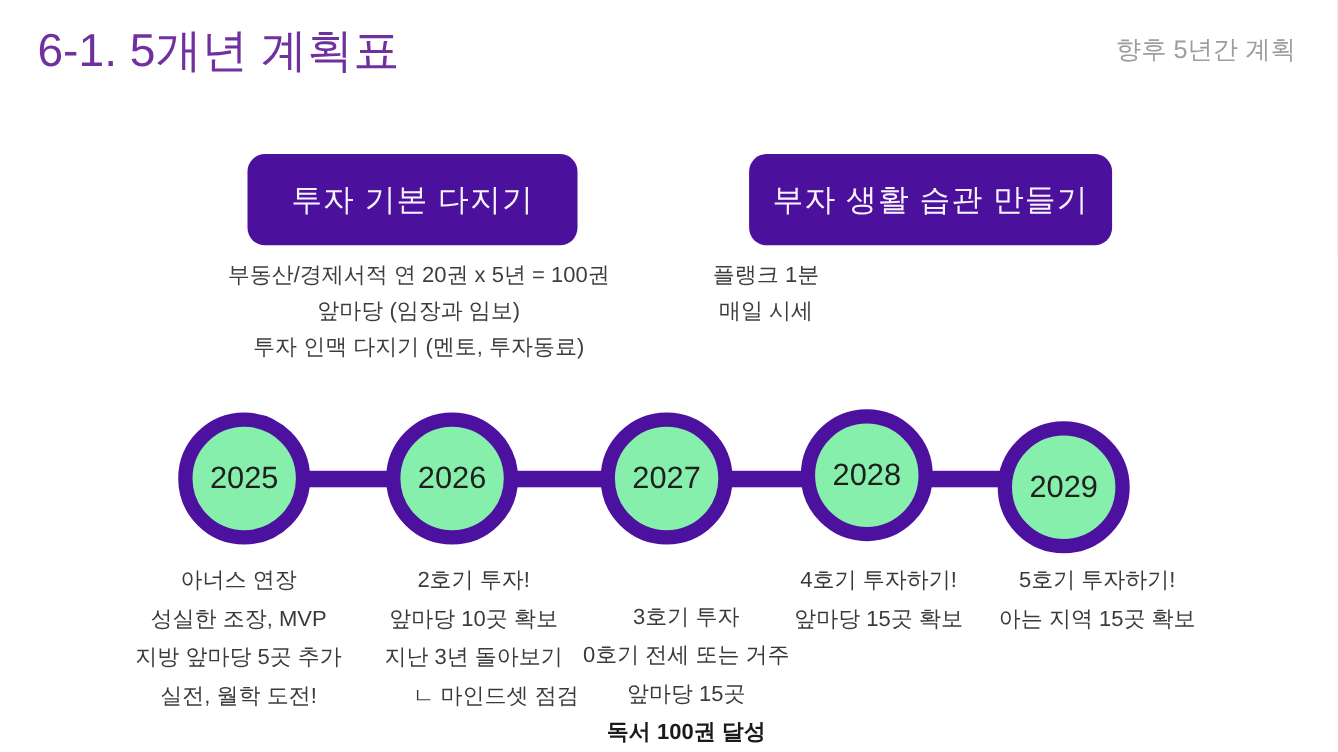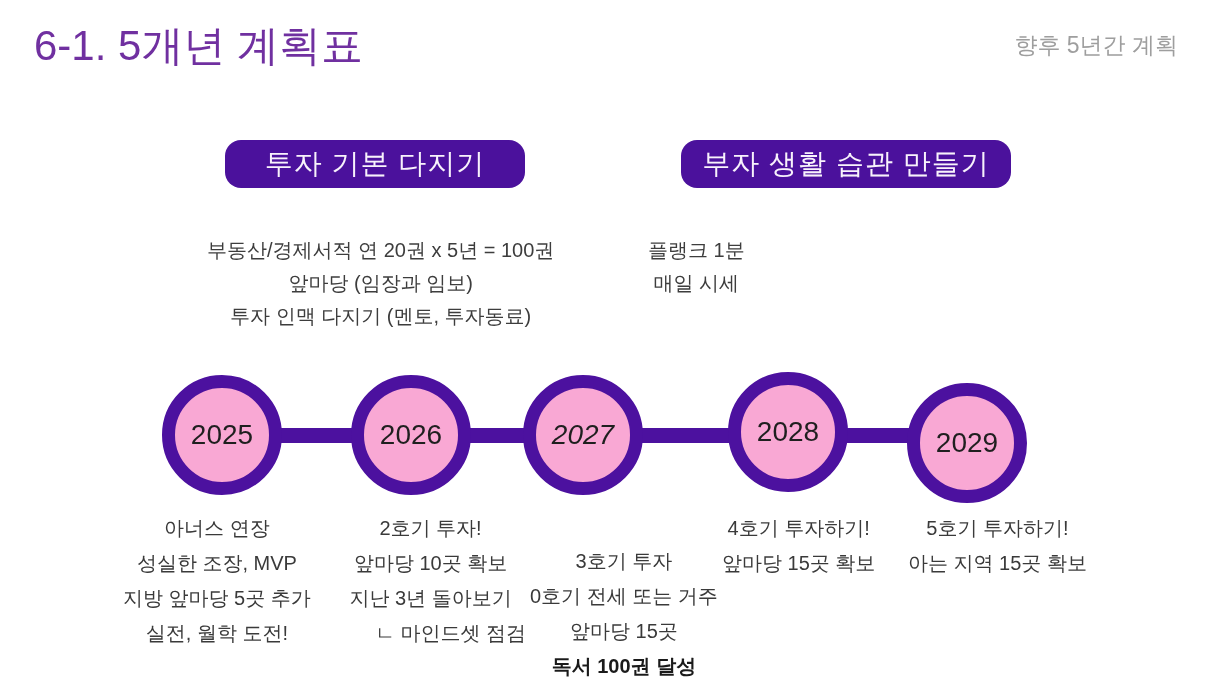--- a/index.html
+++ b/index.html
@@ -25,21 +25,21 @@
     position: absolute;
     right: 38px;
     top: 30px;
     font-size: 23px;
     font-weight: 400;
     color: #9E9E9E;
   }
   .card-header {
     position: absolute;
     top: 140px;
-    height: 48px;
+    height: 83px;
     background: #4B119C;
     border-radius: 16px;
     color: #F8F2FC;
     font-size: 28px;
     font-weight: 500;
     display: flex;
     align-items: center;
     justify-content: center;
     letter-spacing: 1px;
   }
@@ -62,33 +62,33 @@
     width: 745px;
     height: 15px;
     background: #4C119F;
     z-index: 1;
   }
   .year-circle {
     position: absolute;
     top: 375px;
     width: 120px;
     height: 120px;
-    background: #f9a8d4;
+    background: #86efac;
     border: 13px solid #4C119F;
     border-radius: 50%;
     display: flex;
     align-items: center;
     justify-content: center;
     font-size: 28px;
     color: #1F1F1F;
     z-index: 2;
   }
   .year-circle.y0 { left: 162px; }
   .year-circle.y1 { left: 351px; }
-  .year-circle.y2 { left: 523px; font-style: italic; }
+  .year-circle.y2 { left: 546px; }
   .year-circle.y3 { left: 728px; top: 372px; }
   .year-circle.y4 { left: 907px; top: 383px; }
   .year-notes {
     position: absolute;
     top: 511px;
     font-size: 20px;
     line-height: 35px;
     color: #3A3A3A;
     white-space: nowrap;
   }

